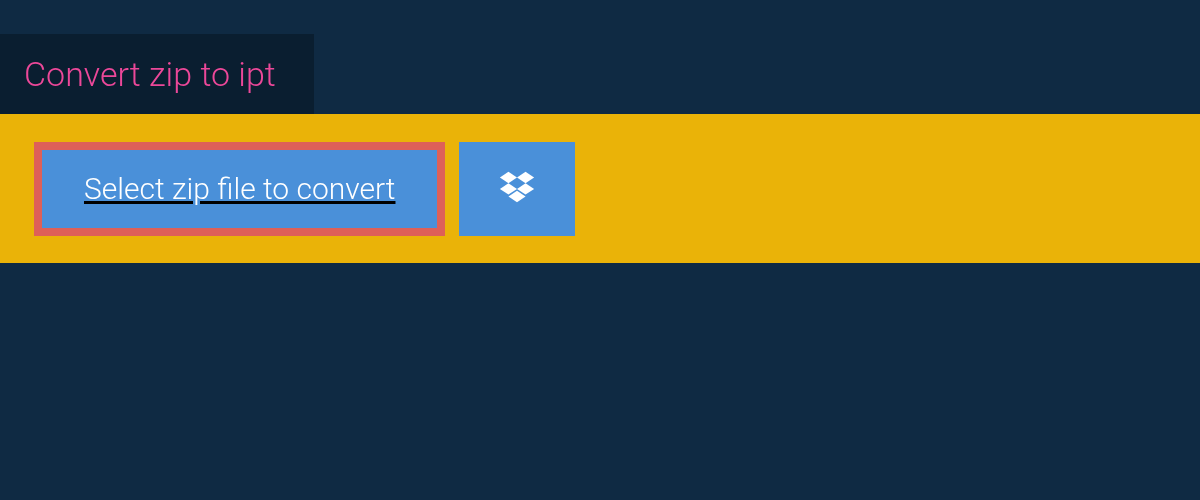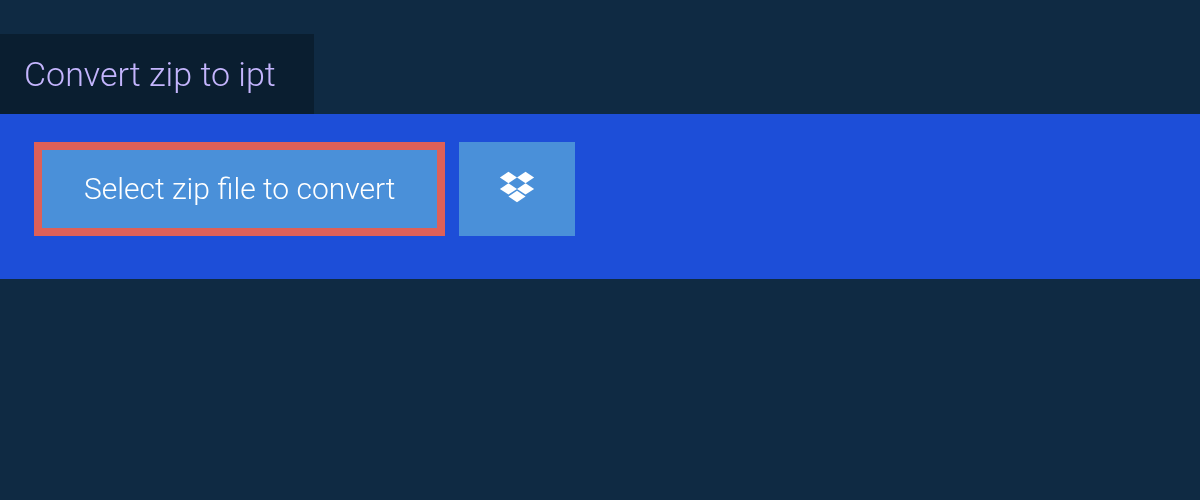--- a/index.html
+++ b/index.html
@@ -14,28 +14,29 @@
       font-family: -apple-system, BlinkMacSystemFont, "Segoe UI", Roboto, "Helvetica Neue", Arial, sans-serif;
       overflow: hidden;
     }
     .tab-header {
       display: inline-block;
       background: #0a1e30;
       padding: 20px 38px 20px 24px;
       margin-top: 34px;
     }
     .tab-title {
-      color: #c4b5fd;
+      color: #ec4899;
       font-size: 34px;
       font-weight: 300;
     }
     .content-band {
-      background: #1d4ed8;
-      padding: 28px 34px 43px 34px;
+      background: #eab308;
+      padding: 28px 34px 27px 34px;
       width: 100%;
+      text-decoration: underline;
     }
     .button-row {
       display: flex;
       align-items: stretch;
       gap: 14px;
     }
     .select-button {
       background: #4a90d9;
       border: 8px solid #de6058;
       color: #ffffff;

